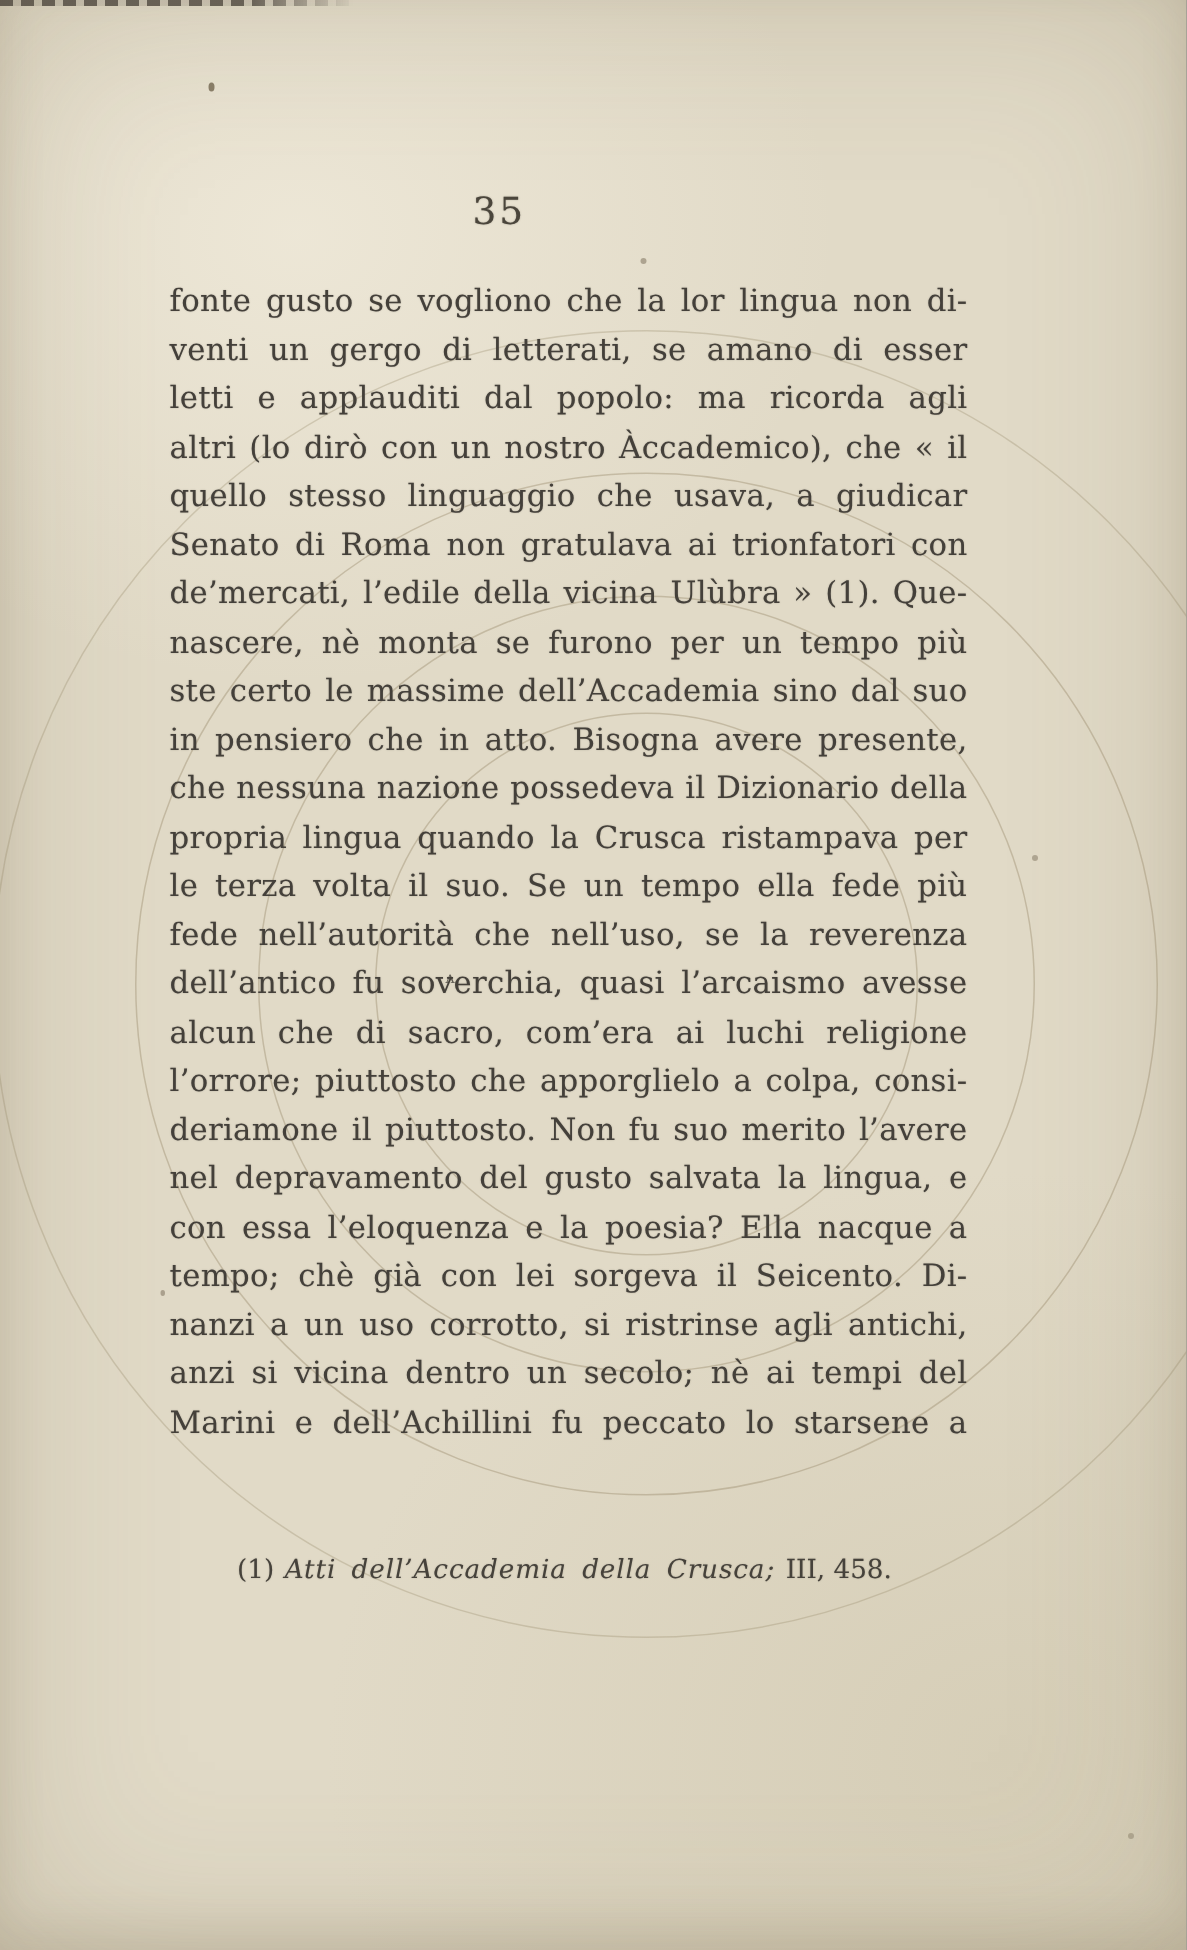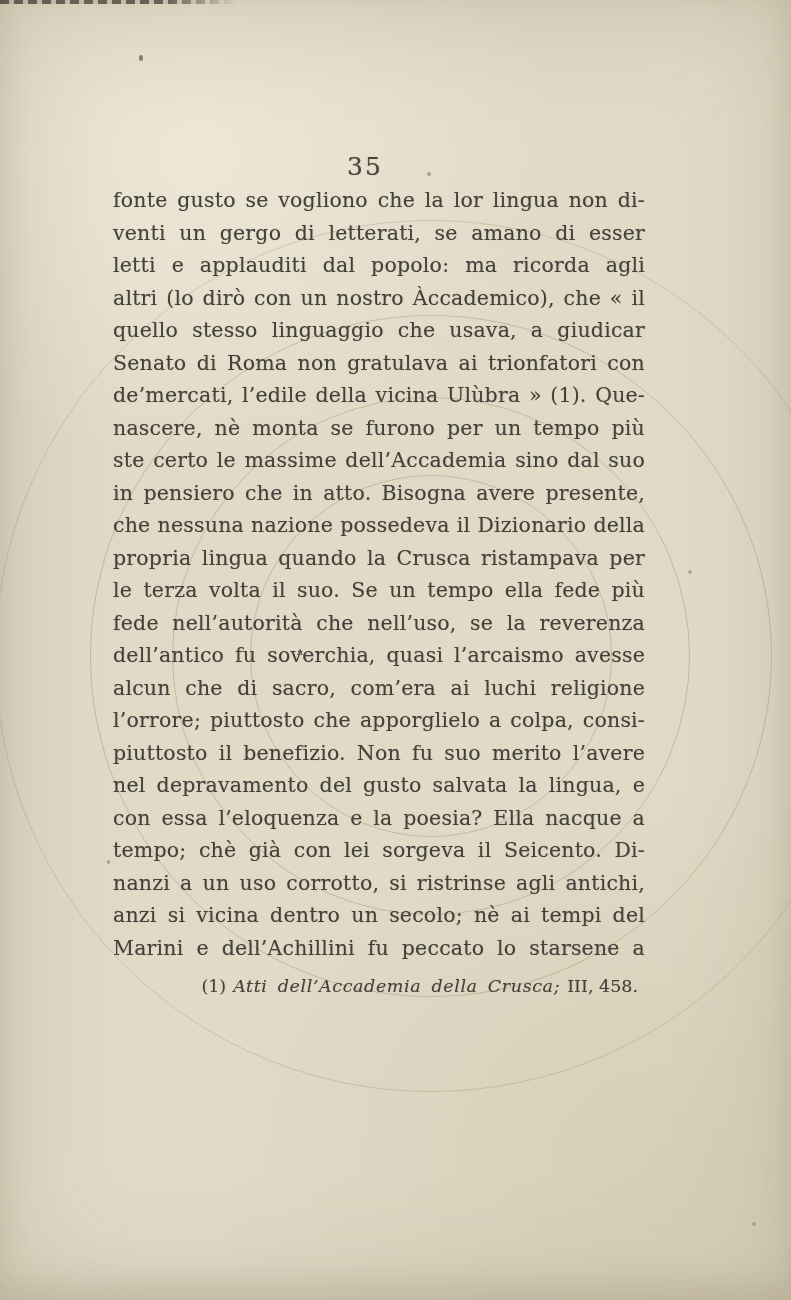--- a/index.html
+++ b/index.html
@@ -37,22 +37,22 @@
     border-radius: 50%;
     pointer-events: none;
   }
   .ring-1 { left: 250px; top: 475px; width: 360px; height: 360px; }
   .ring-2 { left: 172px; top: 397px; width: 516px; height: 516px; }
   .ring-3 { left:  90px; top: 315px; width: 680px; height: 680px; }
   .ring-4 { left:  -5px; top: 220px; width: 870px; height: 870px; border-color: rgba(146,132,100,0.30); }
 
   .page-number {
     position: absolute;
-    top: 152px; left: 315px; width: 100px;
-    text-align: center;
+    top: 126px; left: 315px; width: 100px;
+    text-align: left;
     font-size: 25px;
     letter-spacing: 2px;
     color: #4b463c;
     text-shadow: 0 0 1px rgba(75,70,60,0.5);
   }
 
   .text-block {
     position: absolute;
     top: 184px; left: 113px;
     width: 532px;
@@ -64,26 +64,25 @@
     line-height: 32.5px;
     height: 32.5px;
     letter-spacing: 0.2px;
     white-space: normal;
     text-align: justify;
     text-align-last: justify;
   }
 
   .footnote {
     position: absolute;
-    top: 976px; left: 158px;
+    top: 1037px; left: 158px;
     width: 480px;
     font-size: 17.5px;
     color: #46423b;
     text-shadow: 0 0 1px rgba(70,66,58,0.35);
-    text-align: right;
   }
   .footnote .fn-marker { margin-right: 7px; }
   .footnote .fn-title { font-style: italic; letter-spacing: 0.6px; word-spacing: 4px; margin-right: 7px; }
 
   .speck { position: absolute; background: rgba(105,92,70,0.75); border-radius: 50%; }
   .speck-1 { left: 139px; top: 55px;  width: 4px; height: 6px; }
   .speck-2 { left: 427px; top: 172px; width: 4px; height: 4px; opacity: .6; }
   .speck-3 { left: 688px; top: 570px; width: 4px; height: 4px; opacity: .55; }
   .speck-4 { left: 107px; top: 860px; width: 3px; height: 4px; opacity: .6; }
   .speck-5 { left: 752px; top: 1222px; width: 4px; height: 4px; opacity: .45; }
@@ -120,21 +119,21 @@
       <div class="text-line">nascere, nè monta se furono per un tempo più</div>
       <div class="text-line">ste certo le massime dell’Accademia sino dal suo</div>
       <div class="text-line">in pensiero che in atto. Bisogna avere presente,</div>
       <div class="text-line">che nessuna nazione possedeva il Dizionario della</div>
       <div class="text-line">propria lingua quando la Crusca ristampava per</div>
       <div class="text-line">le terza volta il suo. Se un tempo ella fede più</div>
       <div class="text-line">fede nell’autorità che nell’uso, se la reverenza</div>
       <div class="text-line">dell’antico fu soverchia, quasi l’arcaismo avesse</div>
       <div class="text-line">alcun che di sacro, com’era ai luchi religione</div>
       <div class="text-line">l’orrore; piuttosto che apporglielo a colpa, consi-</div>
-      <div class="text-line">piuttosto il benefizio. Non fu suo merito l’avere</div>
+      <div class="text-line">deriamone il piuttosto. Non fu suo merito l’avere</div>
       <div class="text-line">nel depravamento del gusto salvata la lingua, e</div>
       <div class="text-line">con essa l’eloquenza e la poesia? Ella nacque a</div>
       <div class="text-line">tempo; chè già con lei sorgeva il Seicento. Di-</div>
       <div class="text-line">nanzi a un uso corrotto, si ristrinse agli antichi,</div>
       <div class="text-line">anzi si vicina dentro un secolo; nè ai tempi del</div>
       <div class="text-line">Marini e dell’Achillini fu peccato lo starsene a</div>
     </div>
 
   <div class="stray-mark">ʌ</div>
 

